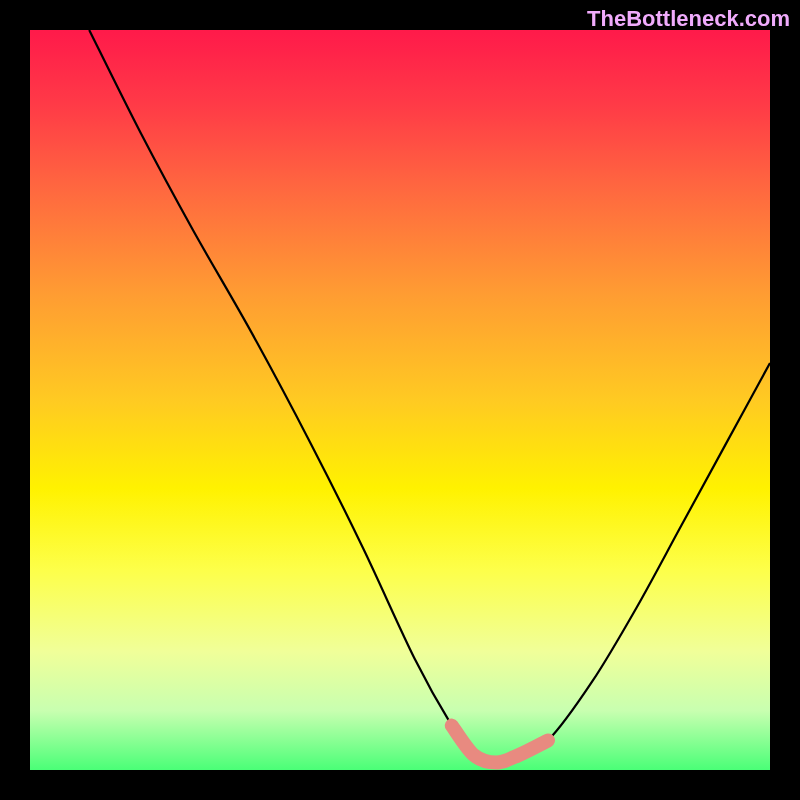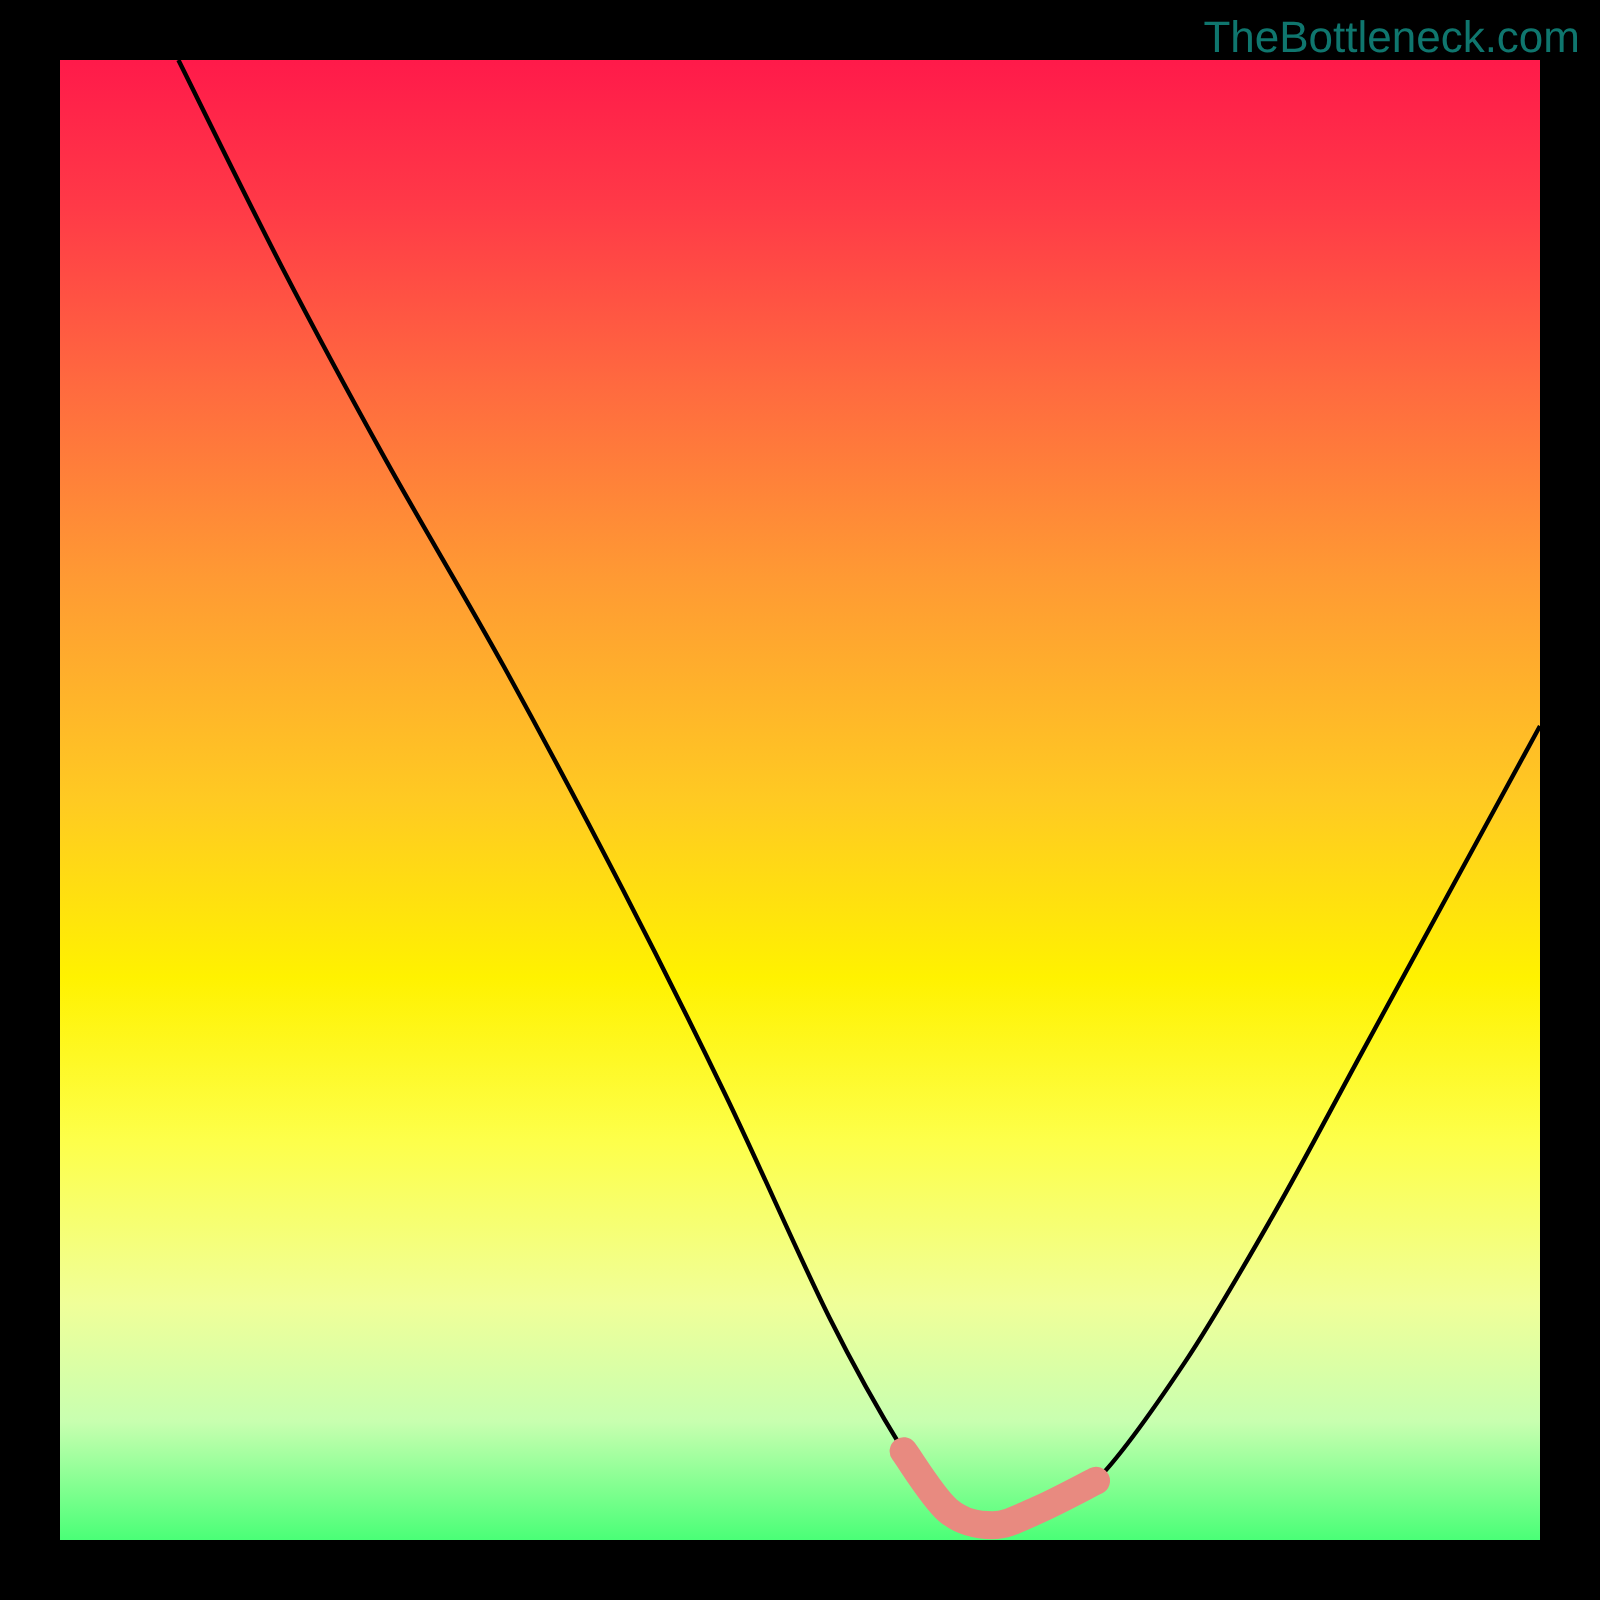--- a/index.html
+++ b/index.html
@@ -28,23 +28,23 @@
       #fdff4a 73%,
       #f0ff99 84%,
       #c8ffb0 92%,
       #4aff77 100%
     );
   }
   .watermark {
     position: absolute;
     top: 6px;
     right: 10px;
-    color: #0f766e;
+    color: #f0abfc;
     font-size: 22px;
-    font-weight: normal;
+    font-weight: bold;
     z-index: 5;
   }
   svg.curve {
     position: absolute;
     left: 0;
     top: 0;
     width: 740px;
     height: 740px;
     z-index: 3;
   }

